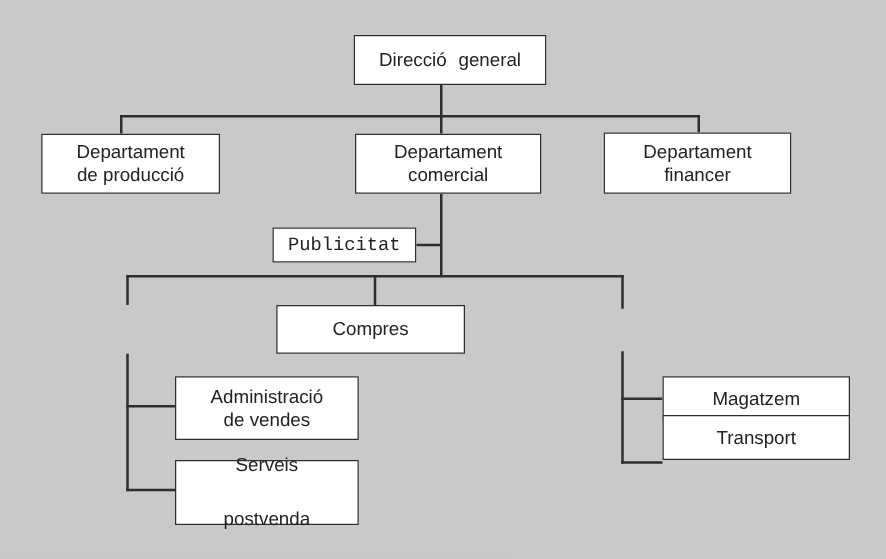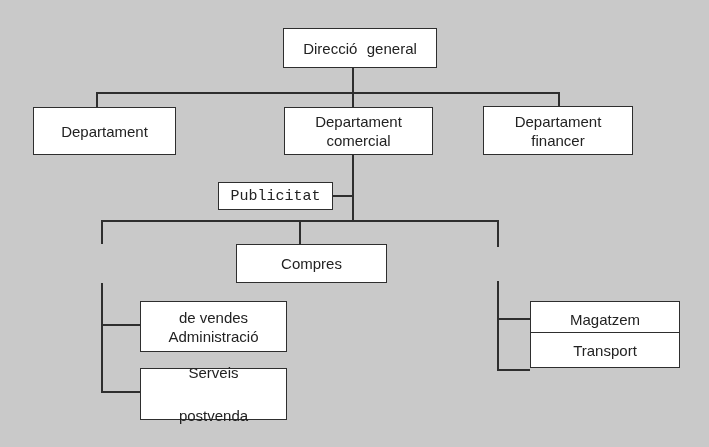--- a/index.html
+++ b/index.html
@@ -58,45 +58,46 @@
   <div class="line" style="left:497px; top:281px; width:2px;   height:90px;"></div>
   <div class="line" style="left:497px; top:318px; width:33px;  height:2px;"></div>
   <div class="line" style="left:497px; top:369px; width:33px;  height:2px;"></div>
 
   <div class="box wide-space" style="left:283px; top:28px; width:154px; height:40px;">
     <span>Direcció general</span>
   </div>
 
   <div class="box" style="left:33px; top:107px; width:143px; height:48px;">
     <span>Departament</span>
+    <span>de producció</span>
   </div>
 
   <div class="box" style="left:284px; top:107px; width:149px; height:48px;">
     <span>Departament</span>
     <span>comercial</span>
   </div>
 
   <div class="box" style="left:483px; top:106px; width:150px; height:49px;">
     <span>Departament</span>
     <span>financer</span>
   </div>
 
   <div class="box" style="left:218px; top:182px; width:115px; height:28px;font-family:Liberation Mono, monospace;">
     <span>Publicitat</span>
   </div>
 
 
-  <div class="box" style="left:236px; top:244px; width:151px; height:39px;">
+  <div class="box" style="left:221px; top:244px; width:151px; height:39px;">
     <span>Compres</span>
   </div>
 
 
   <div class="box" style="left:140px; top:301px; width:147px; height:51px;">
+    <span>Administració</span>
     <span>de vendes</span>
-    <span>Administració</span>
   </div>
 
   <div class="box" style="left:140px; top:368px; width:147px; height:52px;gap:24px;">
     <span>Serveis</span>
     <span>postvenda</span>
   </div>
 
   <div class="box" style="left:530px; top:301px; width:150px; height:37px;">
     <span>Magatzem</span>
   </div>

